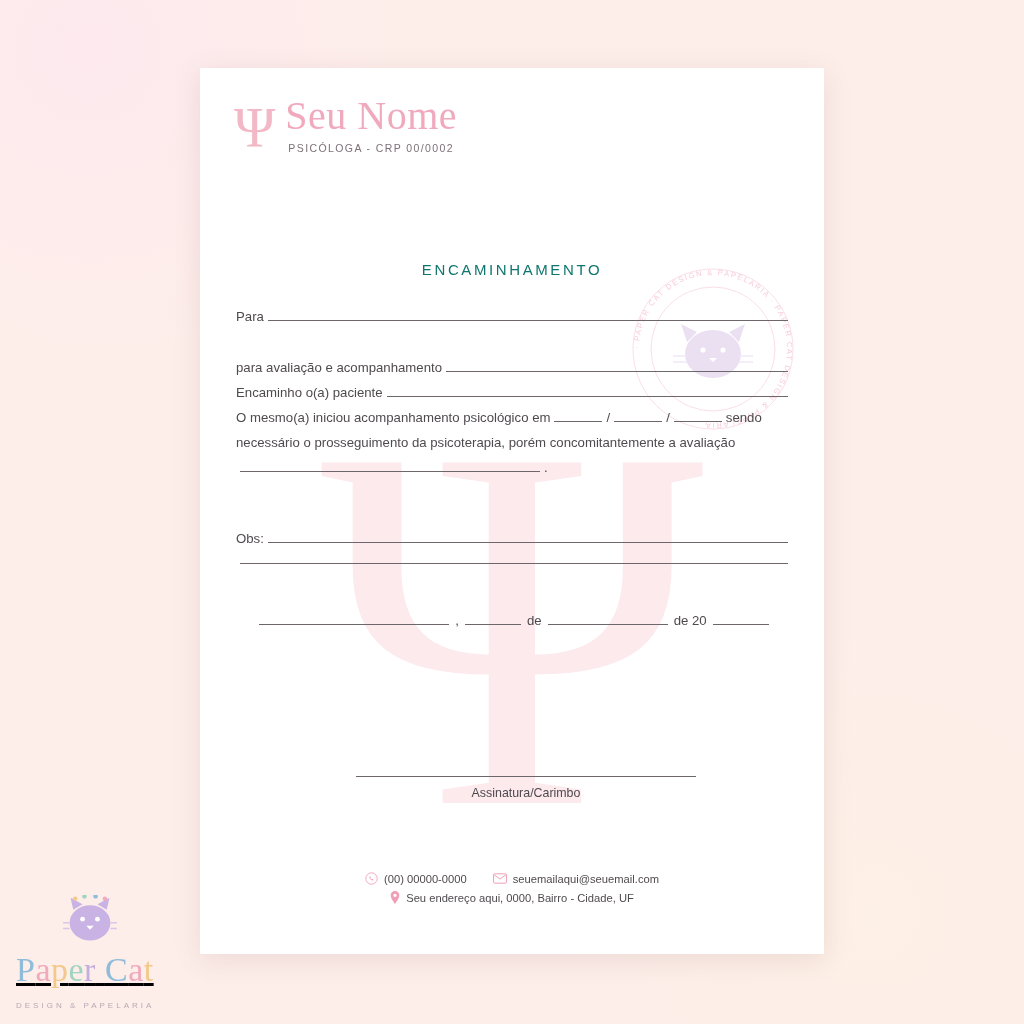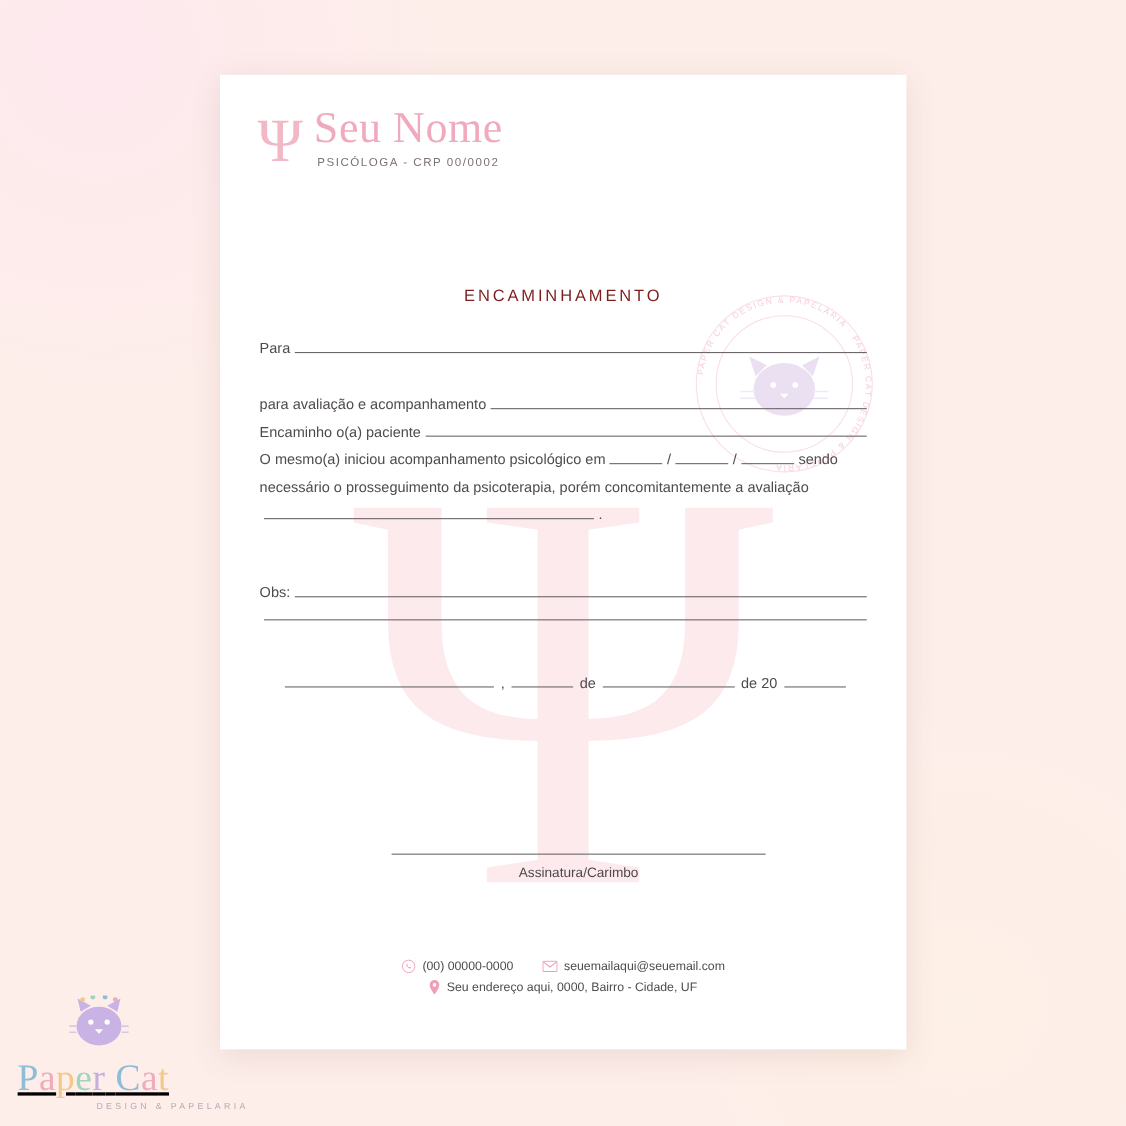--- a/index.html
+++ b/index.html
@@ -80,21 +80,21 @@
     margin-top: 6px; margin-left: 3px;
     font-size: 10.5px; letter-spacing: 1.4px;
     color: #7d7077;
   }
 
   
   .doc-title {
     position: absolute; left: 0; right: 0; top: 193px;
     text-align: center;
     font-size: 15px; letter-spacing: 2.6px;
-    color: #7f1d1d;
+    color: #0f766e;
   }
 
   .content {
     position: absolute; left: 36px; right: 32px; top: 236px;
     font-size: 13.2px; color: #4f4a4e; line-height: 1.9;
   }
   .row { display: flex; align-items: baseline; white-space: nowrap; }
   .lbl { flex: 0 0 auto; }
   .rule { flex: 1 1 auto; border-bottom: 1px solid #6d666b; margin: 0 4px; height: 12px; }
   .rule.fixed-48 { flex: 0 0 48px; }
@@ -146,21 +146,21 @@
   .pc-title span:nth-child(2){color:#f0a9bd}
   .pc-title span:nth-child(3){color:#f3c98b}
   .pc-title span:nth-child(4){color:#9fd4c0}
   .pc-title span:nth-child(5){color:#c4aede}
   .pc-title span:nth-child(6){color:#8fbcd9}
   .pc-title span:nth-child(7){color:#f0a9bd}
   .pc-title span:nth-child(8){color:#f3c98b}
   .pc-title span:nth-child(9){color:#9fd4c0}
   .pc-sub {
     font-size: 8px; letter-spacing: 3px; color: #b9a9b3;
-    text-align: right; margin-top: 3px;
+    text-align: left; margin-top: 14px;
   }
 </style>
 </head>
 <body>
 
 <div class="bg-wash-tl"></div>
 <div class="bg-wash-br"></div>
 
 <div class="sheet">
 

